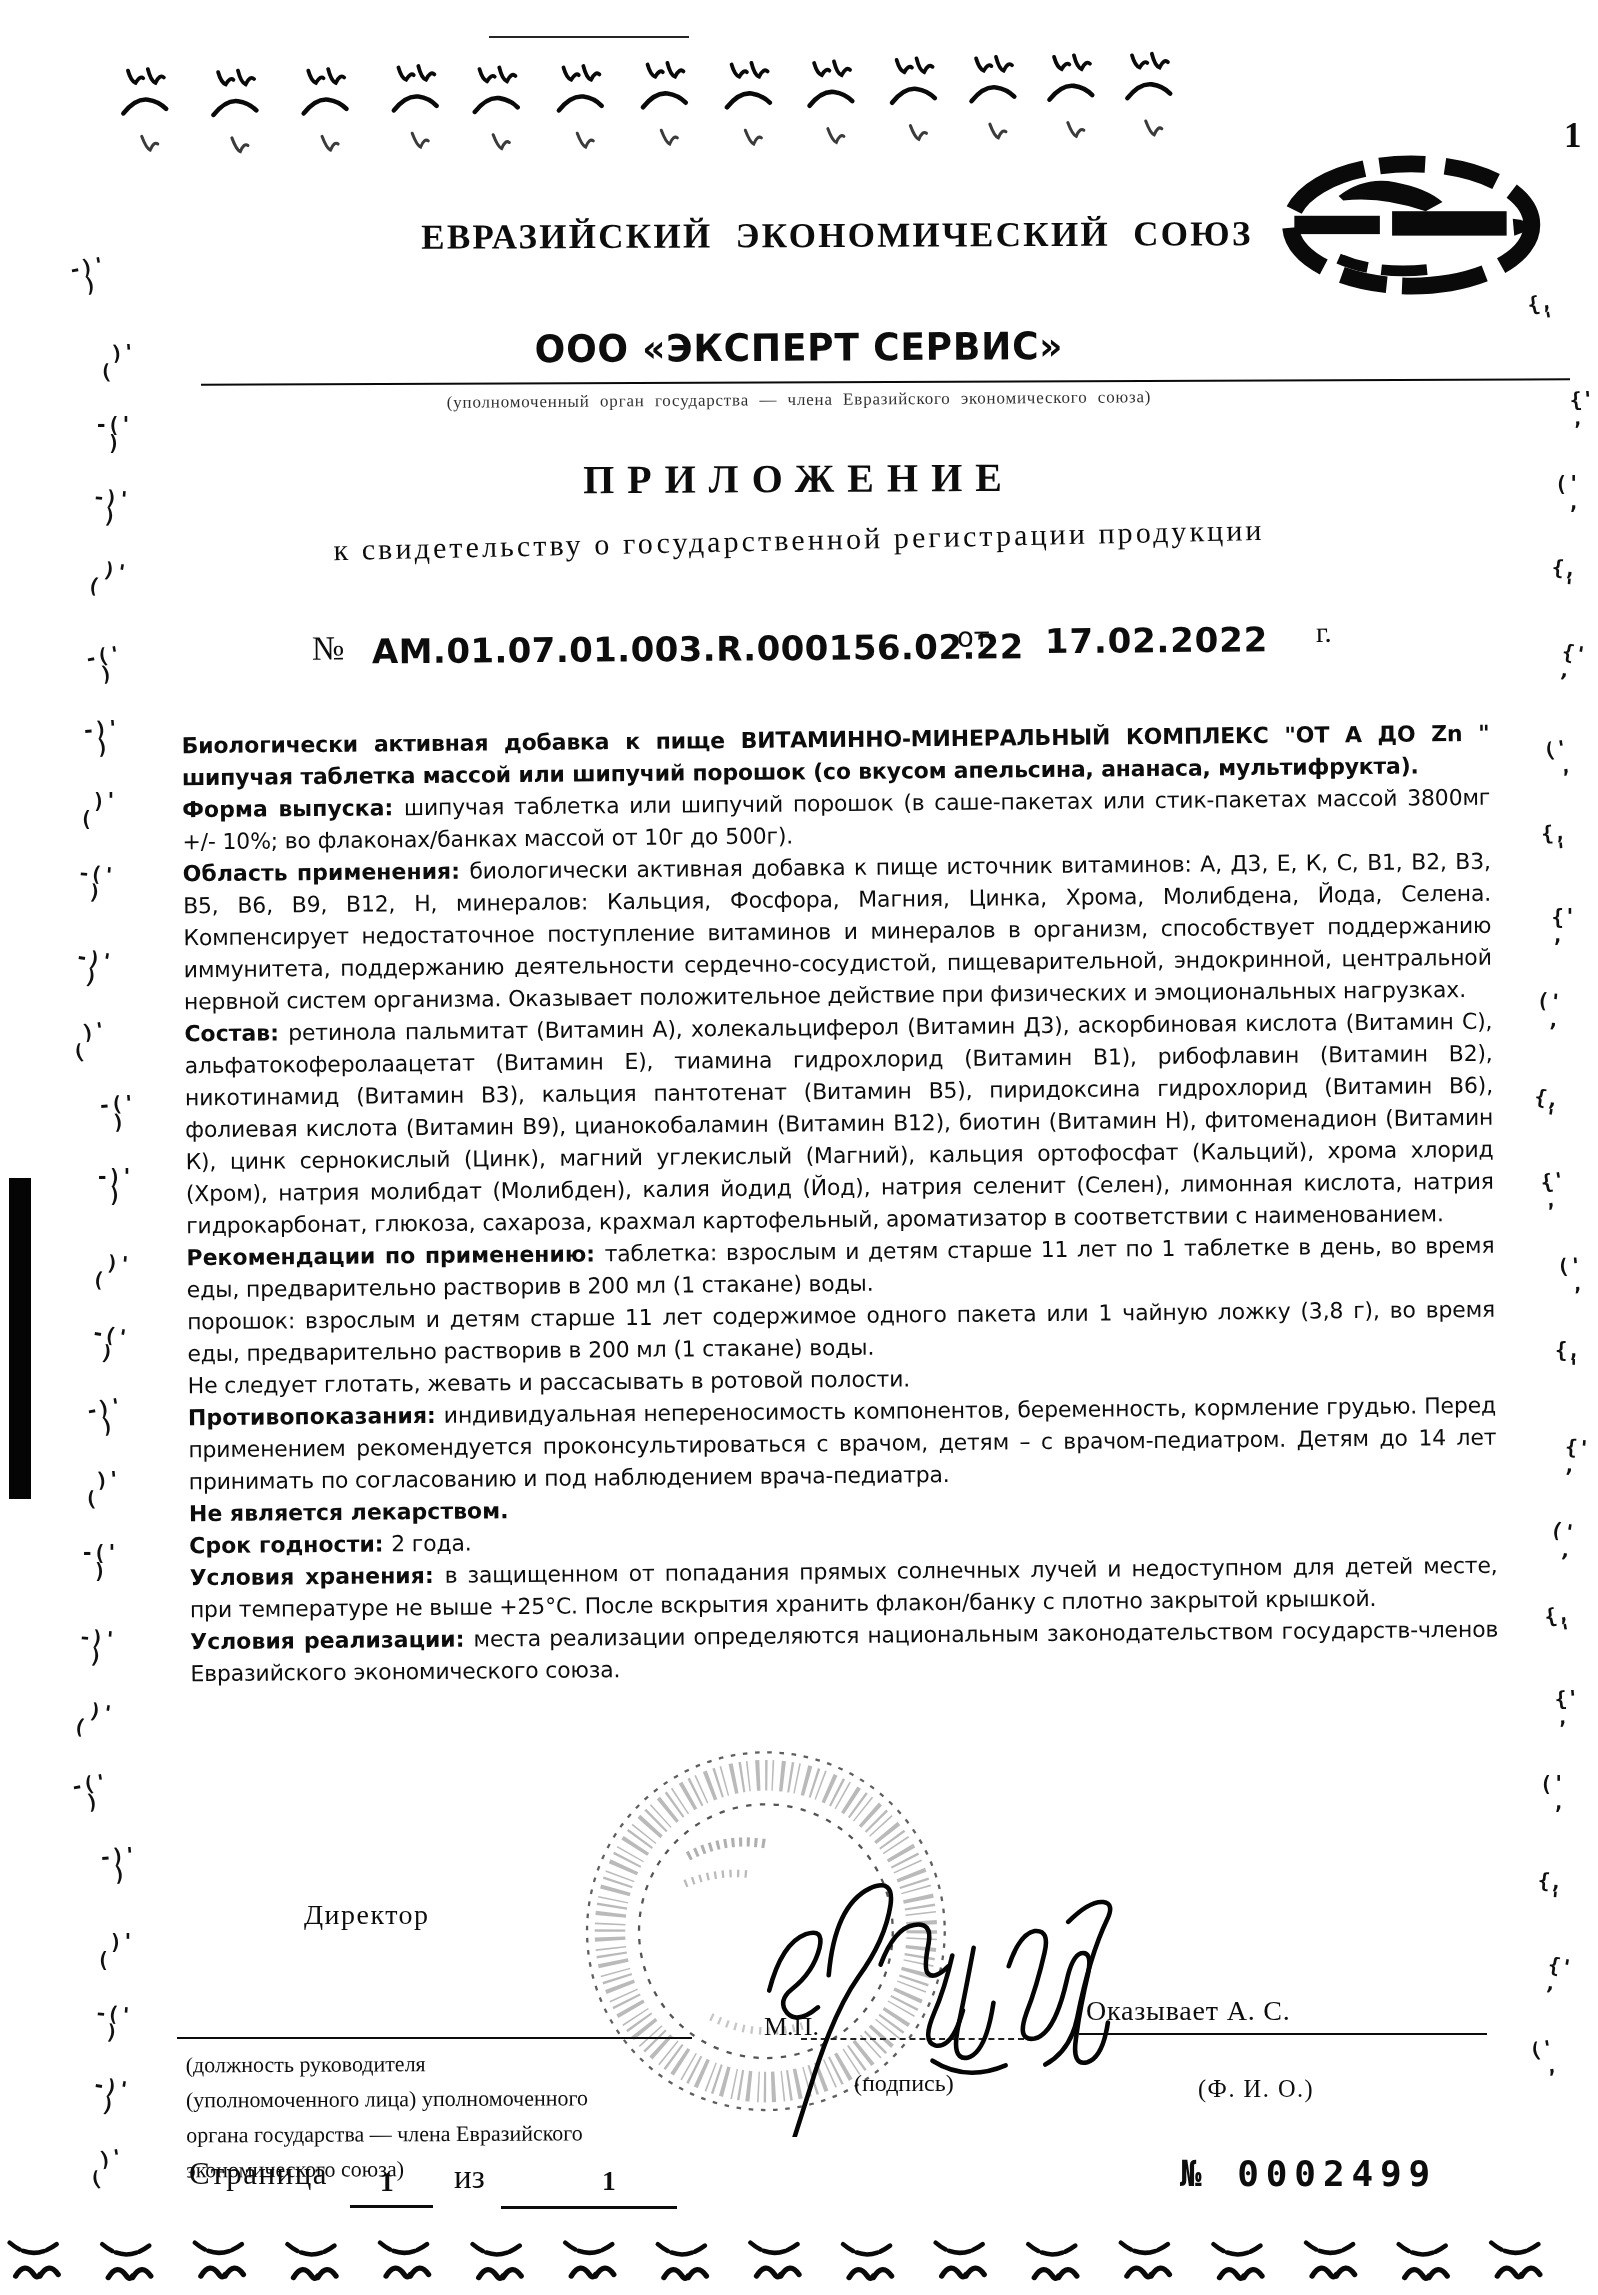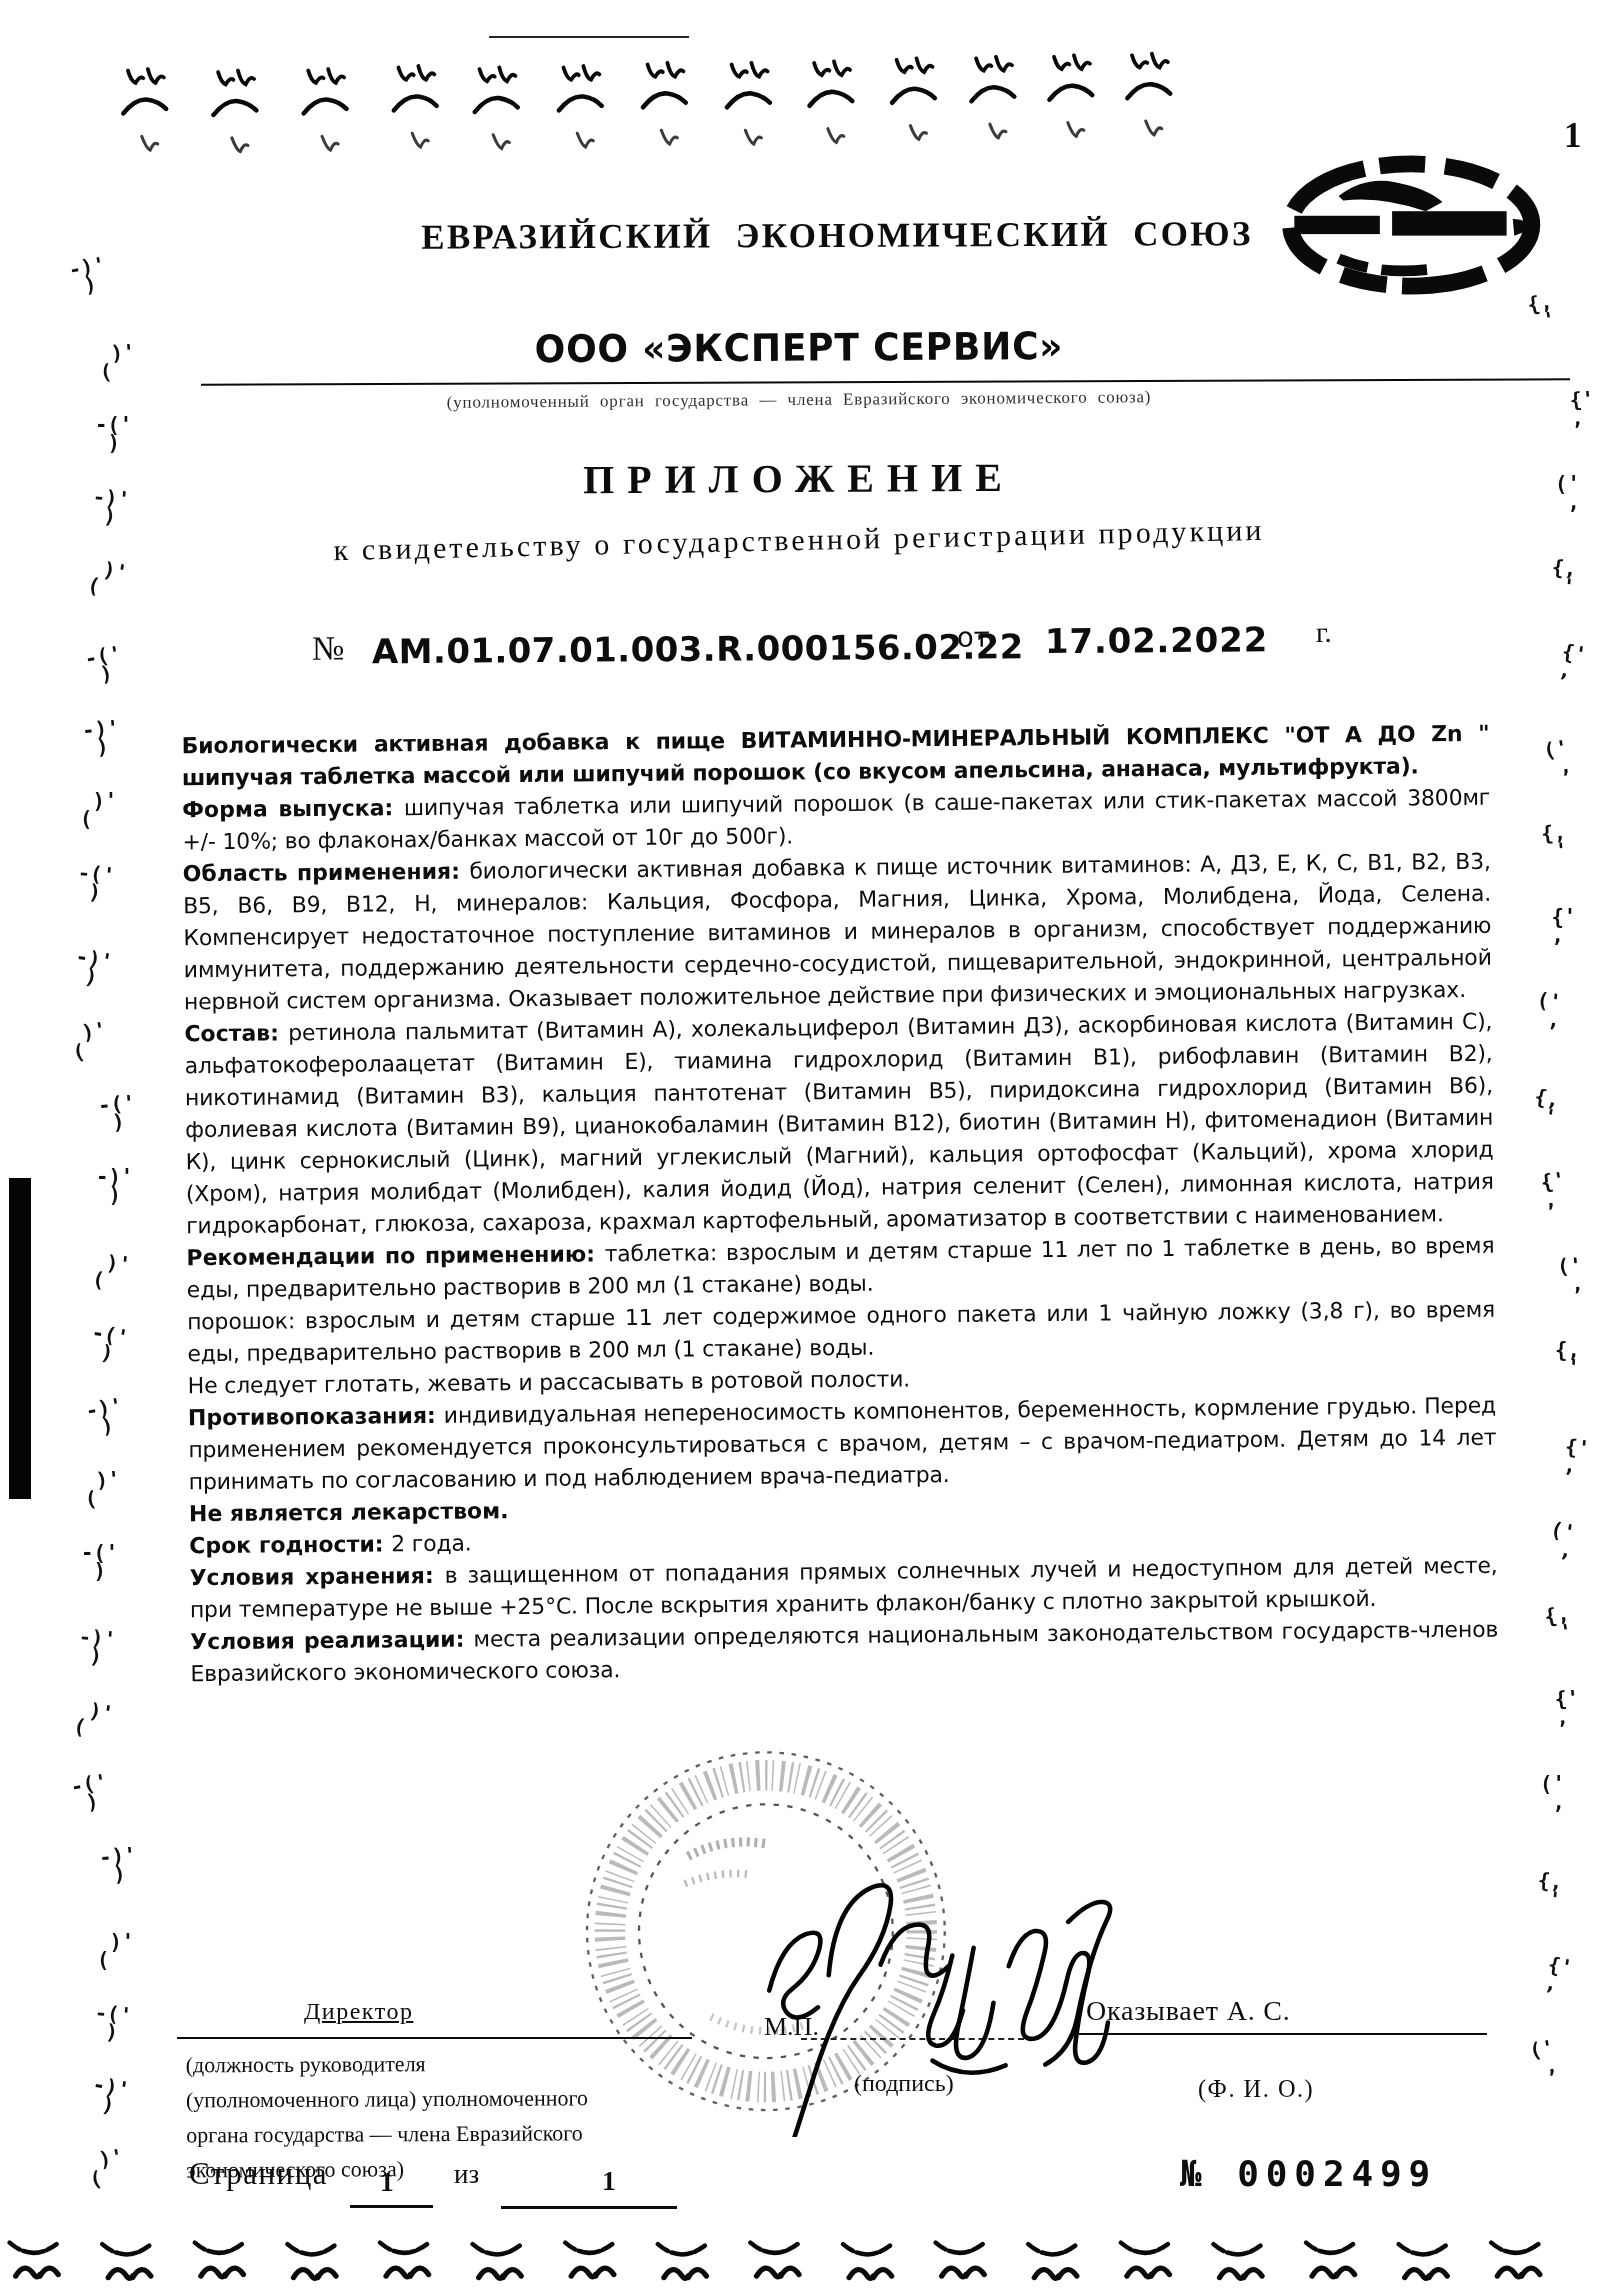--- a/index.html
+++ b/index.html
@@ -28,35 +28,35 @@
   .body-text{left:186px;top:724px;width:1308px;font-family:"DejaVu Sans",sans-serif;
              font-size:22px;line-height:32px;text-align:justify;transform:rotate(-.55deg);
              letter-spacing:-0.2px;}
   .body-text p{margin:0;}
   .body-text p.allb{font-weight:bold;}
   .body-text b{letter-spacing:0;}
 
   
   .stamp{left:558px;top:1734px;z-index:1;}
   .sig{left:752px;top:1809px;z-index:3;}
-  .director{left:304px;top:1998px;font-size:24px;letter-spacing:1.5px;z-index:2;text-decoration:underline;}
+  .director{left:304px;top:1899px;font-size:28px;letter-spacing:1.5px;z-index:2;}
   .line1{left:177px;top:2037px;width:515px;height:2.3px;background:#0b0b0b;}
   .mp{left:764px;top:2012px;font-size:26px;z-index:2;}
   .line2{left:801px;top:2038px;width:223px;border-top:2.3px dashed #222;}
   .fio-name{left:1086px;top:1995px;font-size:28px;letter-spacing:0.8px;z-index:2;}
   .line3{left:1079px;top:2033px;width:408px;height:2.3px;background:#0b0b0b;}
   .podpis{left:854px;top:2070px;font-size:24px;z-index:2;}
   .fio-cap{left:1198px;top:2075px;font-size:24.4px;letter-spacing:1.5px;}
   .pos-cap{left:186px;top:2046px;font-size:22px;line-height:35px;transform:rotate(-.3deg);width:535px;}
 
   
   .page-word{left:189px;top:2156px;font-size:31px;letter-spacing:1.5px;}
   .pg1{left:380px;top:2166px;font-size:27.5px;font-weight:bold;}
   .u1{left:350px;top:2205px;width:83px;height:3.1px;background:#0b0b0b;}
-  .of-word{left:454px;top:2159px;font-size:27px;text-align:center;}
+  .of-word{left:454px;top:2159px;font-size:33px;text-align:center;}
   .pg2{left:602px;top:2165px;font-size:27.5px;font-weight:bold;}
   .u2{left:501px;top:2206px;width:176px;height:3.1px;background:#0b0b0b;}
   .form-num{left:1180px;top:2153px;font-size:36px;font-weight:bold;font-family:"DejaVu Sans Mono",monospace;letter-spacing:6.9px;}
 
   
   .blackbar{left:9.2px;top:1178px;width:21.4px;height:321px;background:#050505;}
   .mk{position:absolute;white-space:pre;font-size:20.6px;font-weight:bold;color:#101010;line-height:18.3px;font-family:"DejaVu Sans Mono",monospace;}
   svg{display:block;}
 </style>
 </head>

